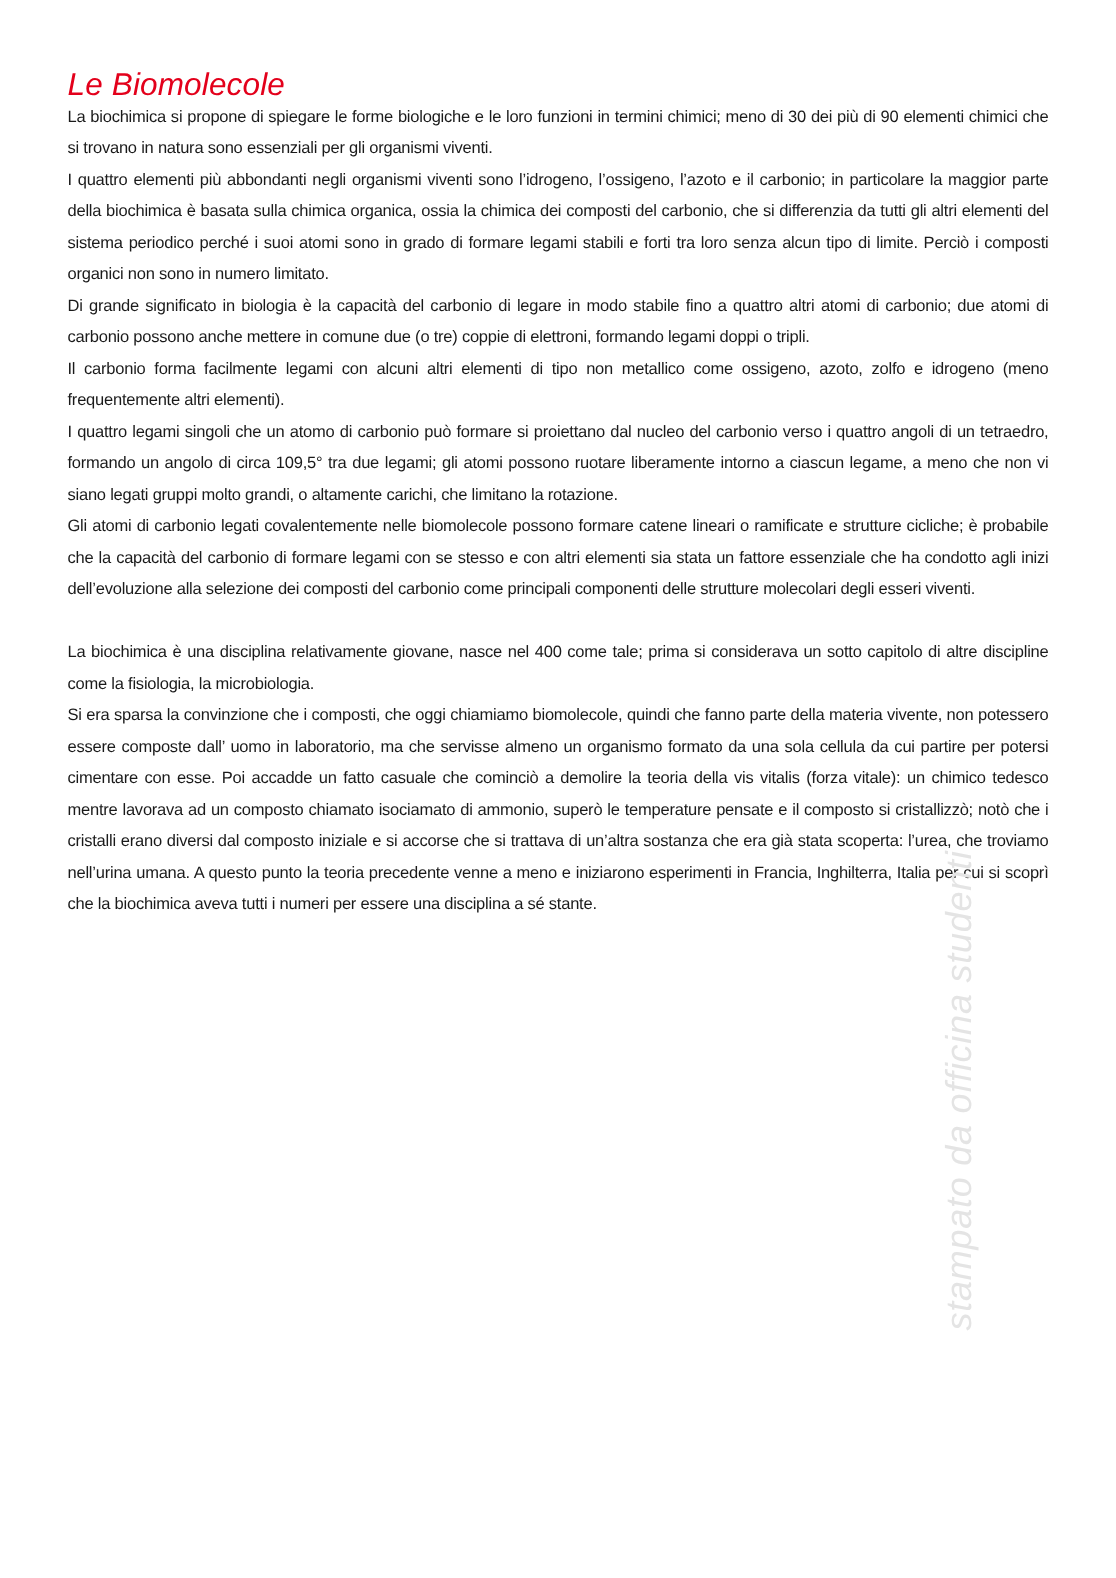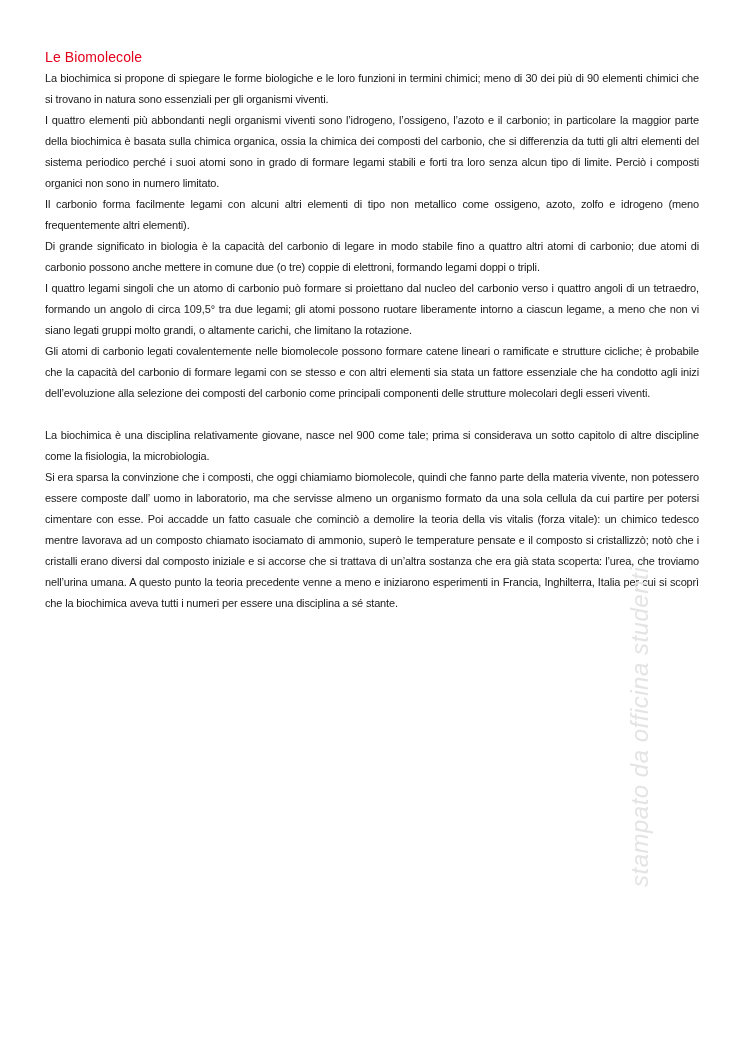--- a/index.html
+++ b/index.html
@@ -15,26 +15,27 @@
       font-family: "Liberation Sans", sans-serif;
       color: #1a1a1a;
     }
     .page {
       position: absolute;
       left: 45px;
       top: 46px;
       width: 654px;
     }
     .title {
-      font-size: 14px;
+      font-size: 21px;
       color: #e3001b;
       line-height: 22px;
       margin: 0 0 0 0;
       font-weight: normal;
       letter-spacing: 0.1px;
+      font-style: italic;
     }
     .para {
       font-size: 11px;
       line-height: 21px;
       margin: 0;
       text-align: justify;
       letter-spacing: -0.15px;
     }
     .spacer {
       height: 21px;
@@ -55,30 +56,30 @@
   </style>
 </head>
 <body>
 
 <div class="page">
   <h1 class="title" style="color: rgb(227, 0, 27);">Le Biomolecole</h1>
 
   <div>
     <p class="para">La biochimica si propone di spiegare le forme biologiche e le loro funzioni in termini chimici; meno di 30 dei più di 90 elementi chimici che si trovano in natura sono essenziali per gli organismi viventi.</p>
     <p class="para">I quattro elementi più abbondanti negli organismi viventi sono l’idrogeno, l’ossigeno, l’azoto e il carbonio; in particolare la maggior parte della biochimica è basata sulla chimica organica, ossia la chimica dei composti del carbonio, che si differenzia da tutti gli altri elementi del sistema periodico perché i suoi atomi sono in grado di formare legami stabili e forti tra loro senza alcun tipo di limite. Perciò i composti organici non sono in numero limitato.</p>
+    <p class="para">Di grande significato in biologia è la capacità del carbonio di legare in modo stabile fino a quattro altri atomi di carbonio; due atomi di carbonio possono anche mettere in comune due (o tre) coppie di elettroni, formando legami doppi o tripli.</p>
     <p class="para">Il carbonio forma facilmente legami con alcuni altri elementi di tipo non metallico come ossigeno, azoto, zolfo e idrogeno (meno frequentemente altri elementi).</p>
-    <p class="para">Di grande significato in biologia è la capacità del carbonio di legare in modo stabile fino a quattro altri atomi di carbonio; due atomi di carbonio possono anche mettere in comune due (o tre) coppie di elettroni, formando legami doppi o tripli.</p>
     <p class="para">I quattro legami singoli che un atomo di carbonio può formare si proiettano dal nucleo del carbonio verso i quattro angoli di un tetraedro, formando un angolo di circa 109,5° tra due legami; gli atomi possono ruotare liberamente intorno a ciascun legame, a meno che non vi siano legati gruppi molto grandi, o altamente carichi, che limitano la rotazione.</p>
     <p class="para">Gli atomi di carbonio legati covalentemente nelle biomolecole possono formare catene lineari o ramificate e strutture cicliche; è probabile che la capacità del carbonio di formare legami con se stesso e con altri elementi sia stata un fattore essenziale che ha condotto agli inizi dell’evoluzione alla selezione dei composti del carbonio come principali componenti delle strutture molecolari degli esseri viventi.</p>
   </div>
 
   <div class="spacer"></div>
 
   <div>
-    <p class="para">La biochimica è una disciplina relativamente giovane, nasce nel 900 come tale; prima si considerava un sotto capitolo di altre discipline come la fisiologia, la microbiologia.</p>
+    <p class="para">La biochimica è una disciplina relativamente giovane, nasce nel 400 come tale; prima si considerava un sotto capitolo di altre discipline come la fisiologia, la microbiologia.</p>
     <p class="para">Si era sparsa la convinzione che i composti, che oggi chiamiamo biomolecole, quindi che fanno parte della materia vivente, non potessero essere composte dall’ uomo in laboratorio, ma che servisse almeno un organismo formato da una sola cellula da cui partire per potersi cimentare con esse. Poi accadde un fatto casuale che cominciò a demolire la teoria della vis vitalis (forza vitale): un chimico tedesco mentre lavorava ad un composto chiamato isociamato di ammonio, superò le temperature pensate e il composto si cristallizzò; notò che i cristalli erano diversi dal composto iniziale e si accorse che si trattava di un’altra sostanza che era già stata scoperta: l’urea, che troviamo nell’urina umana. A questo punto la teoria precedente venne a meno e iniziarono esperimenti in Francia, Inghilterra, Italia per cui si scoprì che la biochimica aveva tutti i numeri per essere una disciplina a sé stante.</p>
   </div>
 
   <div class="spacer"></div>
 
   <div>
   </div>
 </div>
 
 <div class="watermark">stampato da officina studenti</div>

